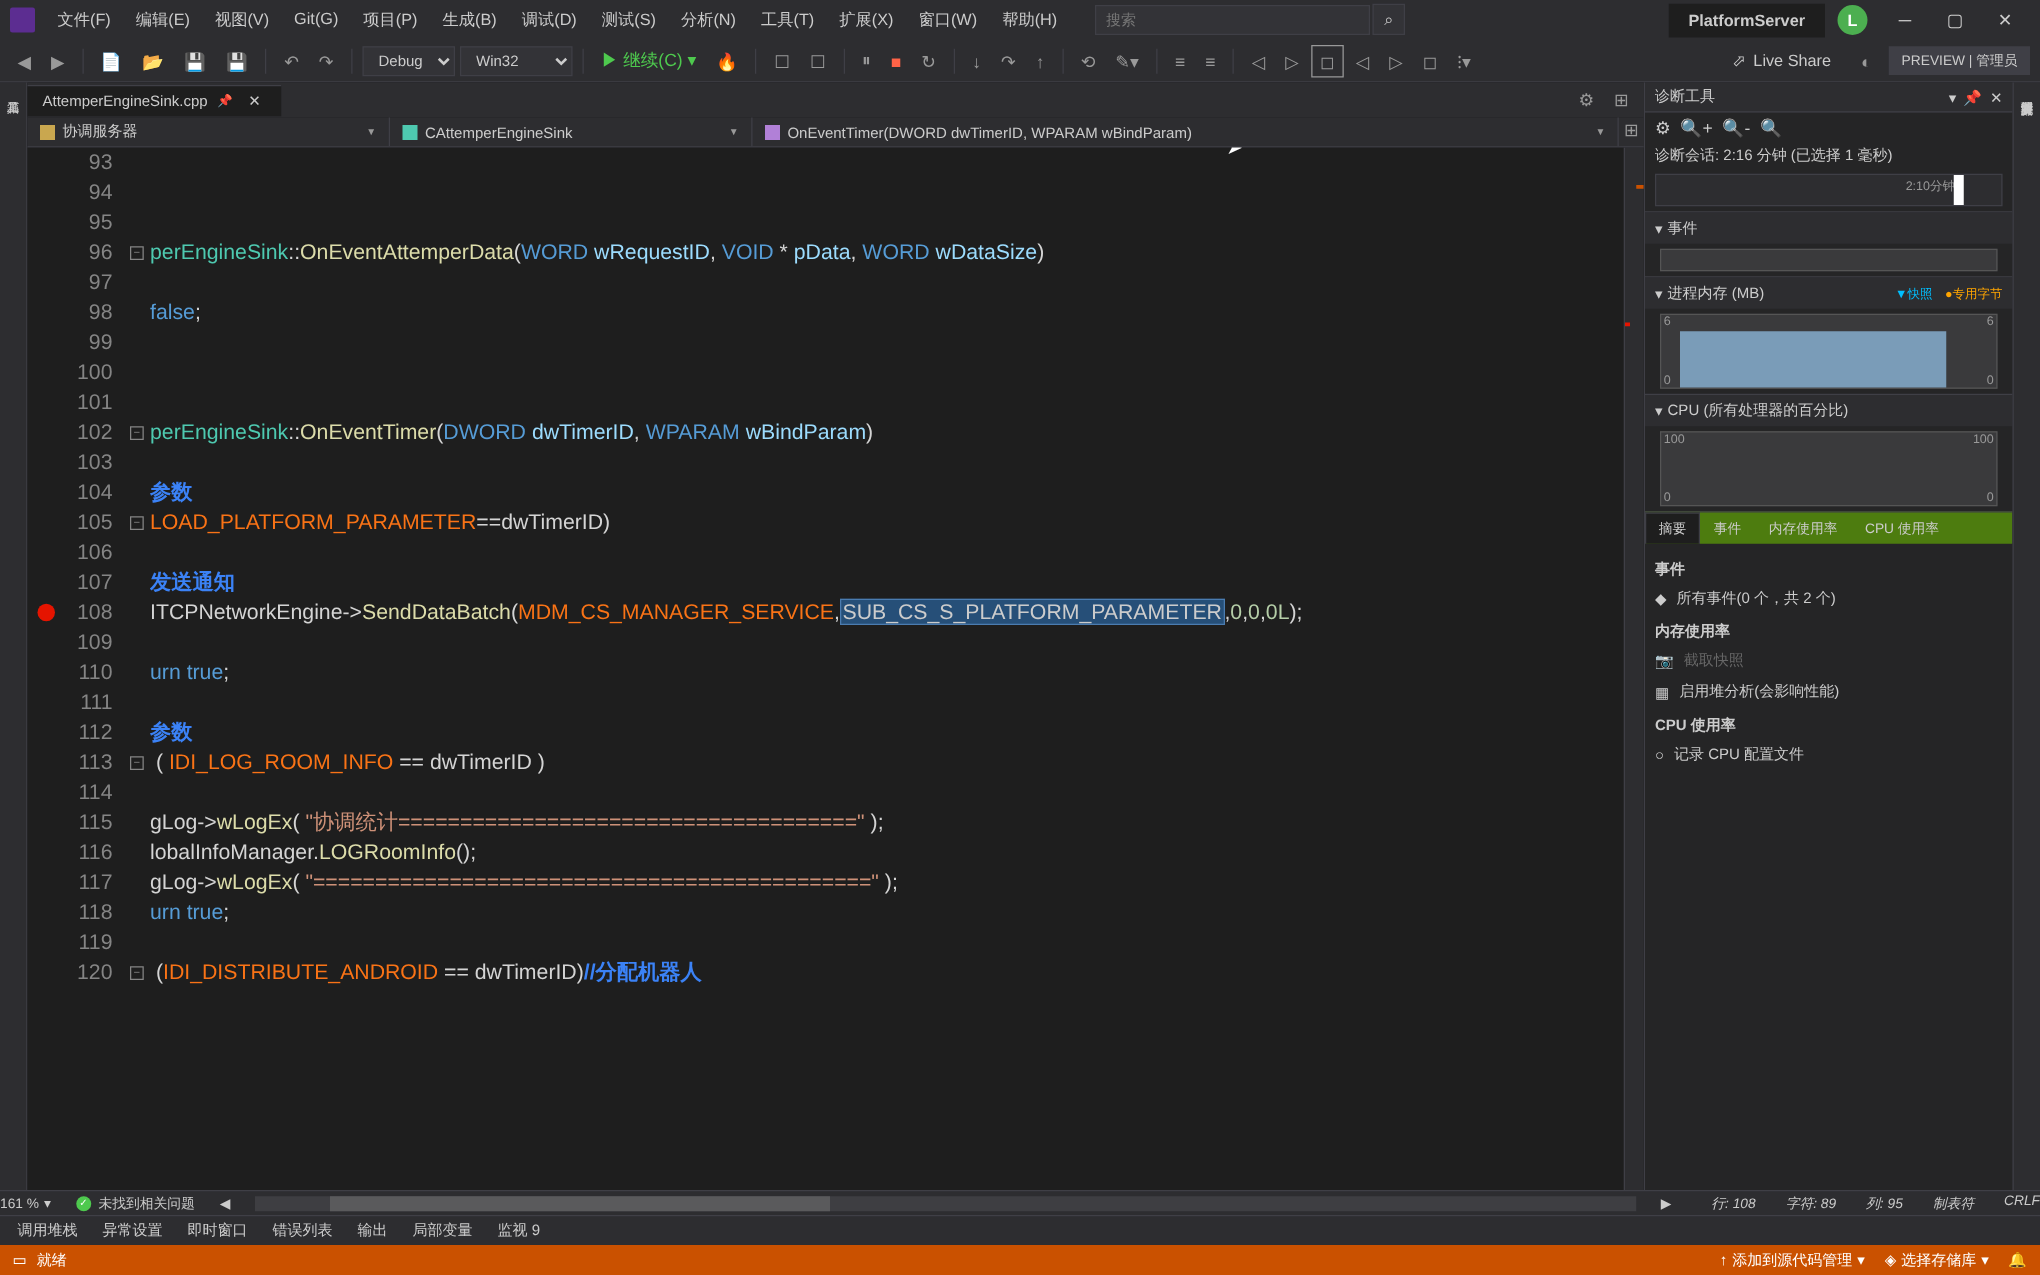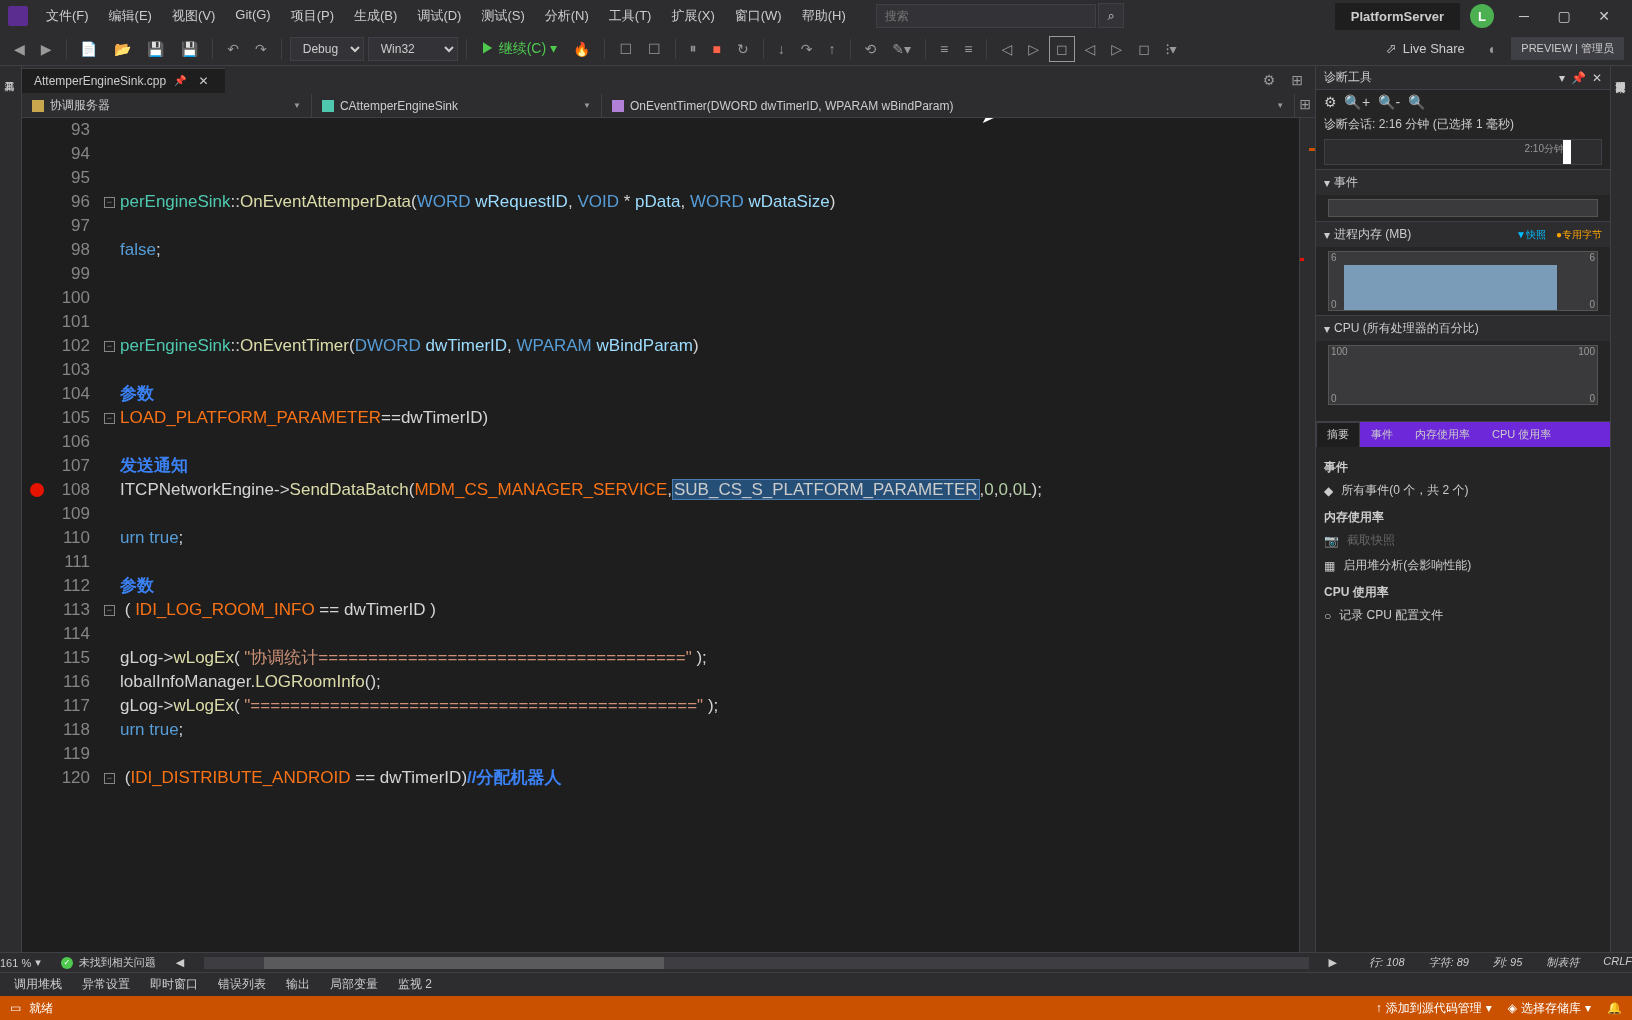--- a/index.html
+++ b/index.html
@@ -88,21 +88,21 @@
 
 .diag-section { border-top: 1px solid #3f3f46; }
 .diag-section-header { padding: 4px 8px; font-size: 12px; background: #2d2d30; display: flex; align-items: center; gap: 4px; cursor: pointer; }
 .diag-chart { height: 60px; margin: 4px 12px; background: #3a3a3c; position: relative; border: 1px solid #555; }
 .chart-label { position: absolute; font-size: 10px; color: #999; }
 .chart-fill { position: absolute; bottom: 0; left: 15px; right: 40px; height: 45px; background: #7a9cb8; }
 .legend-items { display: flex; gap: 10px; font-size: 10px; margin-left: auto; }
 .legend-snap { color: #00bfff; }
 .legend-priv { color: #ffa500; }
 
-.diag-tabs { display: flex; border-top: 1px solid #3f3f46; background: #6d28d9; margin-top: 12px; }
+.diag-tabs { display: flex; border-top: 1px solid #3f3f46; background: #4d7c0f; }
 .diag-tab { padding: 4px 10px; font-size: 11px; cursor: pointer; border: 1px solid transparent; }
 .diag-tab.active { background: #1e1e1e; border: 1px solid #3f3f46; border-bottom: none; }
 .diag-content { padding: 6px 8px; font-size: 12px; }
 .diag-row { padding: 4px 0; display: flex; align-items: center; gap: 8px; }
 .diag-row-header { font-weight: bold; padding: 6px 0 2px; }
 .disabled-text { color: #666; }
 
 .right-tabs { width: 22px; background: #2d2d30; border-left: 1px solid #3f3f46; }
 
 
@@ -509,21 +509,21 @@
   </div>
 </div>
 
 <div class="output-tabs" id="output-tabs">
     <div class="out-tab">调用堆栈</div>
     <div class="out-tab">异常设置</div>
     <div class="out-tab">即时窗口</div>
     <div class="out-tab">错误列表</div>
     <div class="out-tab">输出</div>
     <div class="out-tab">局部变量</div>
-    <div class="out-tab">监视 2</div>
+    <div class="out-tab">监视 9</div>
   </div>
 
 <div class="statusbar">
   <div class="status-left">
     <span>▭</span>
     <span>就绪</span>
   </div>
   <div class="status-right">
     <div class="status-item">
       <span>↑</span>

